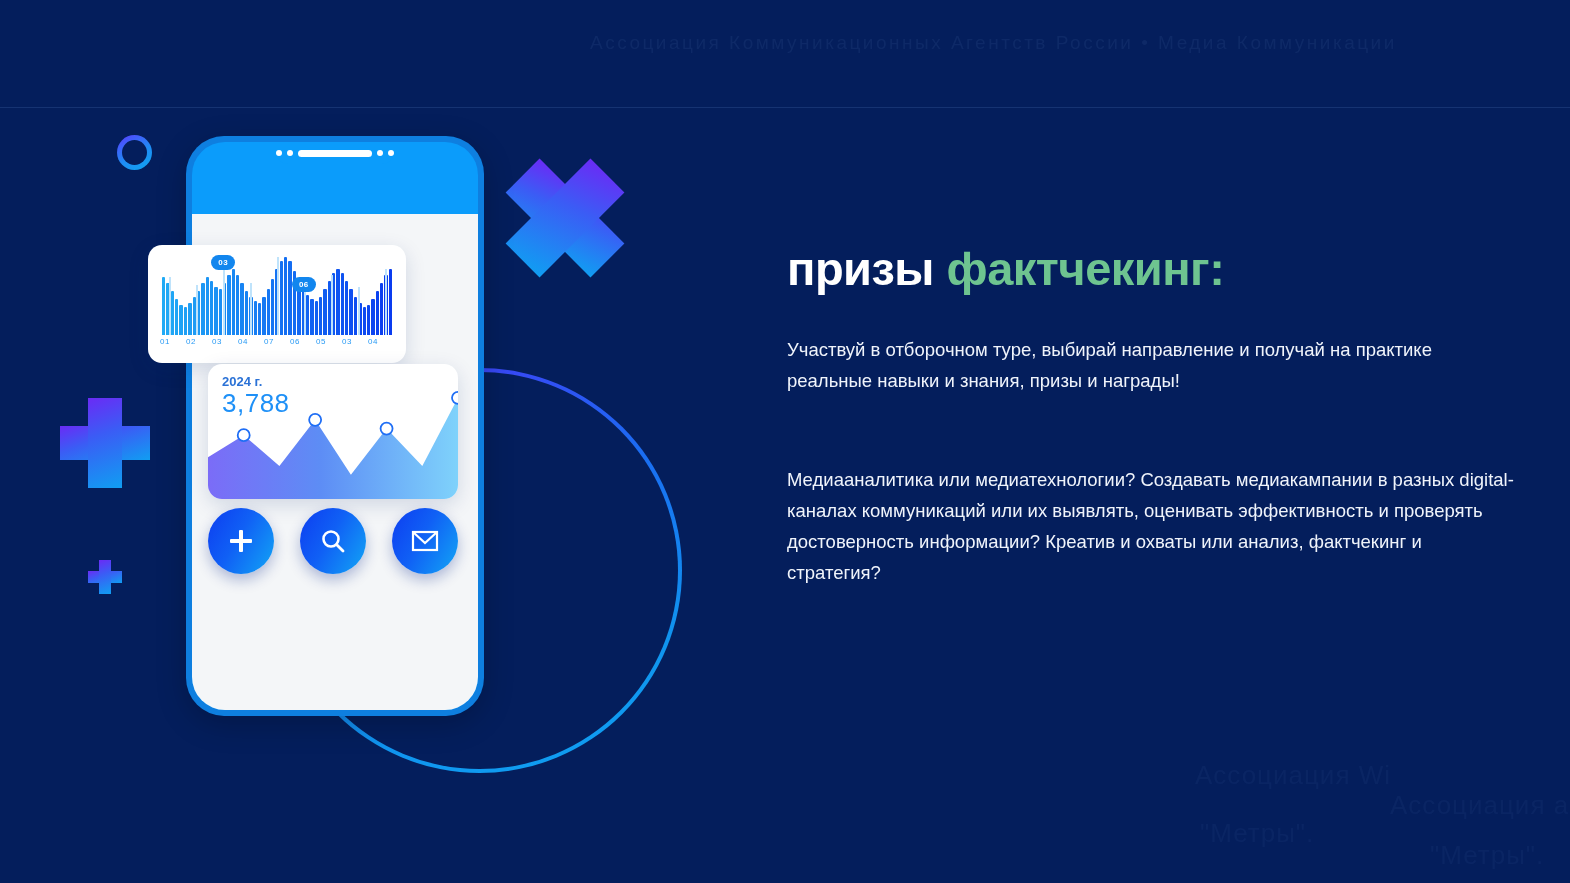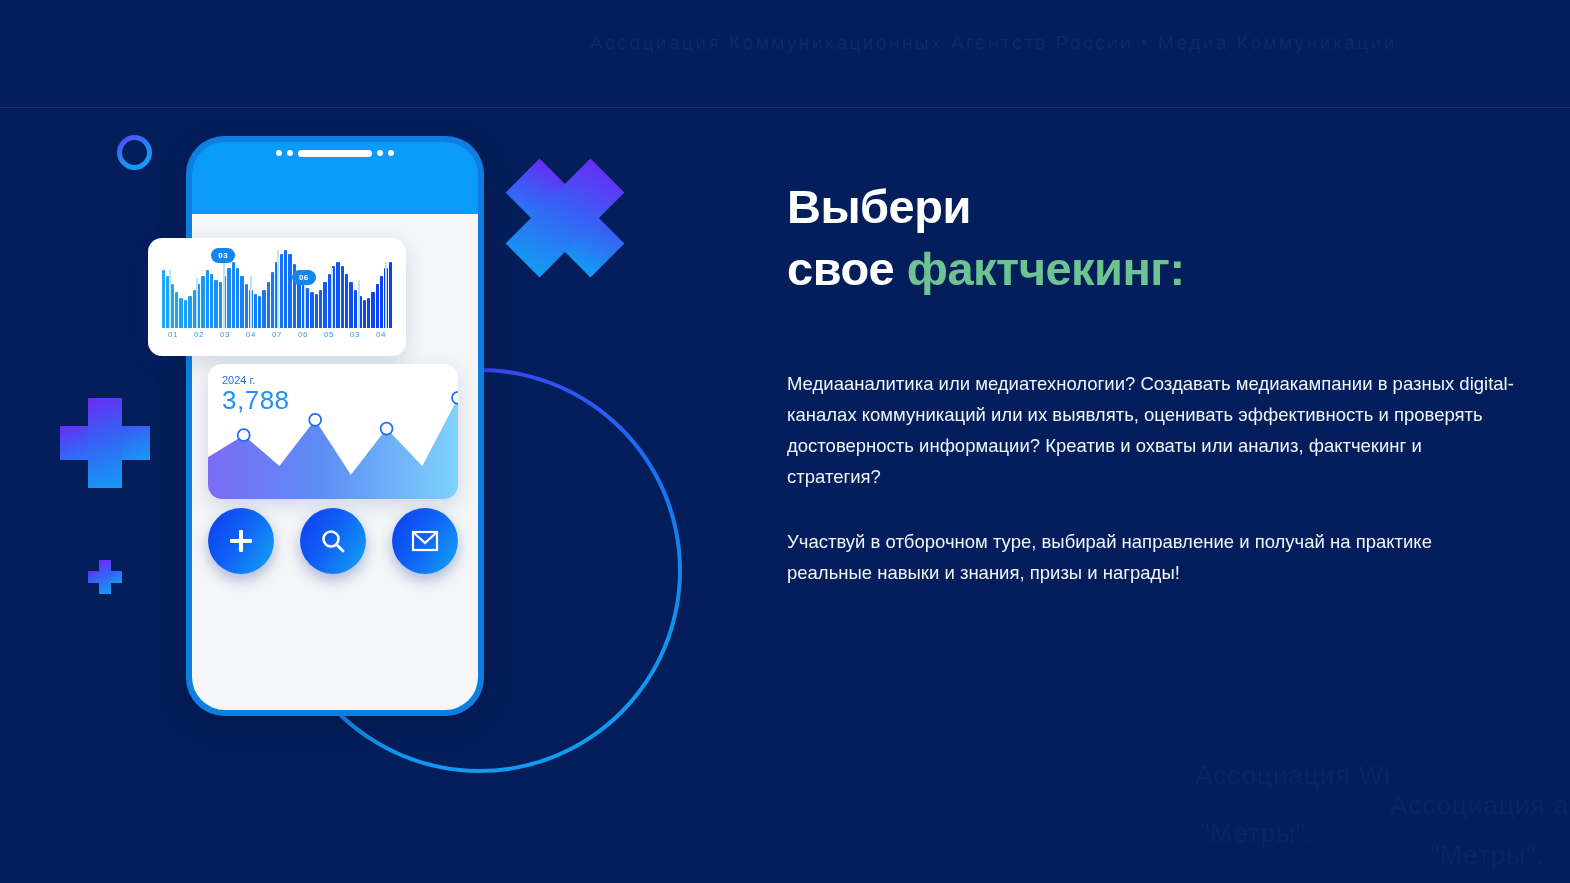--- a/index.html
+++ b/index.html
@@ -82,38 +82,38 @@
   .notch .dot { width:6px; height:6px; border-radius:50%; background:#fff; }
   .notch .bar { width:48px; height:7px; border-radius:4px; background:#fff; }
   .screen {
     position:absolute; left:0; right:0; top:72px; bottom:0;
     background:#f4f6f8;
   }
 
   
   .card { position:absolute; background:#fff; border-radius:14px;
           box-shadow:0 6px 20px rgba(10,40,110,.15); }
-  .card-bars { left:-38px; top:102px; width:258px; height:118px; padding:10px 8px 4px 8px; z-index:7; }
+  .card-bars { left:-38px; top:109px; width:258px; height:118px; padding:10px 8px 4px 8px; z-index:7; }
   .bars-wrap { position:relative; height:80px; width:100%; }
   .bars { position:absolute; left:6px; right:6px; bottom:0; height:80px;
           display:flex; align-items:flex-end; gap:1px; }
   .bar { flex:1 1 auto; border-radius:1px 1px 0 0; }
   .tick { position:absolute; bottom:0; width:2px; background:#bfe3fb; }
   .badge {
     position:absolute; width:24px; height:15px; border-radius:8px;
     background:#1286ee; color:#fff; font-size:8px; font-weight:700;
     display:flex; align-items:center; justify-content:center;
     transform:translateX(-50%); letter-spacing:.5px;
   }
   .bar-labels { display:flex; padding:2px 4px 0 4px; }
-  .bar-labels span { flex:1; text-align:center; font-size:8px; color:#2a9bf5; letter-spacing:.5px; }
+  .bar-labels span { flex:1; font-size:8px; color:#2a9bf5; letter-spacing:.5px; }
 
   
   .card-area { left:22px; top:228px; width:250px; height:135px; padding:10px 0 0 0; z-index:7; overflow:hidden; }
-  .area-year { font-size:11px; color:#2b72d6; font-weight:400; padding-left:14px; }
+  .area-year { font-size:13px; color:#2b72d6; font-weight:700; padding-left:14px; }
   .area-val { font-size:26px; color:#1e90f7; padding-left:14px; line-height:1.15; letter-spacing:.5px; }
   .area-svg { position:absolute; left:0; bottom:0; width:100%; height:110px; }
 
   
   .actions { position:absolute; left:22px; top:372px; width:250px;
              display:flex; justify-content:space-between; z-index:7; }
   .abtn { width:66px; height:66px; border-radius:50%;
           background:linear-gradient(120deg,#0d3df0 0%,#1060f5 45%,#12a6f5 100%);
           display:flex; align-items:center; justify-content:center;
           box-shadow:0 6px 14px rgba(10,40,140,.3); }
@@ -301,20 +301,20 @@
           <rect x="2" y="3" width="24" height="18" fill="none" stroke="#fff" stroke-width="2.2"></rect>
           <polyline points="2,3 14,14 26,3" fill="none" stroke="#fff" stroke-width="2.2"></polyline>
         </svg>
       </div>
     </div>
 
   </div>
 
   <div class="copy">
     <h1>
-      <span>Выбери</span><br>
-      <span>свое </span><span class="accent">фактчекинг:</span>
+      <br>
+      <span>призы </span><span class="accent">фактчекинг:</span>
     </h1>
+    <p class="para p2">Участвуй в отборочном туре, выбирай направление и получай на практике реальные навыки и знания, призы и награды!</p>
     <p class="para p1">Медиааналитика или медиатехнологии? Создавать медиакампании в разных digital-каналах коммуникаций или их выявлять, оценивать эффективность и проверять достоверность информации? Креатив и охваты или анализ, фактчекинг и стратегия?</p>
-    <p class="para p2">Участвуй в отборочном туре, выбирай направление и получай на практике реальные навыки и знания, призы и награды!</p>
   </div>
 
 </div>
 
 </body></html>

